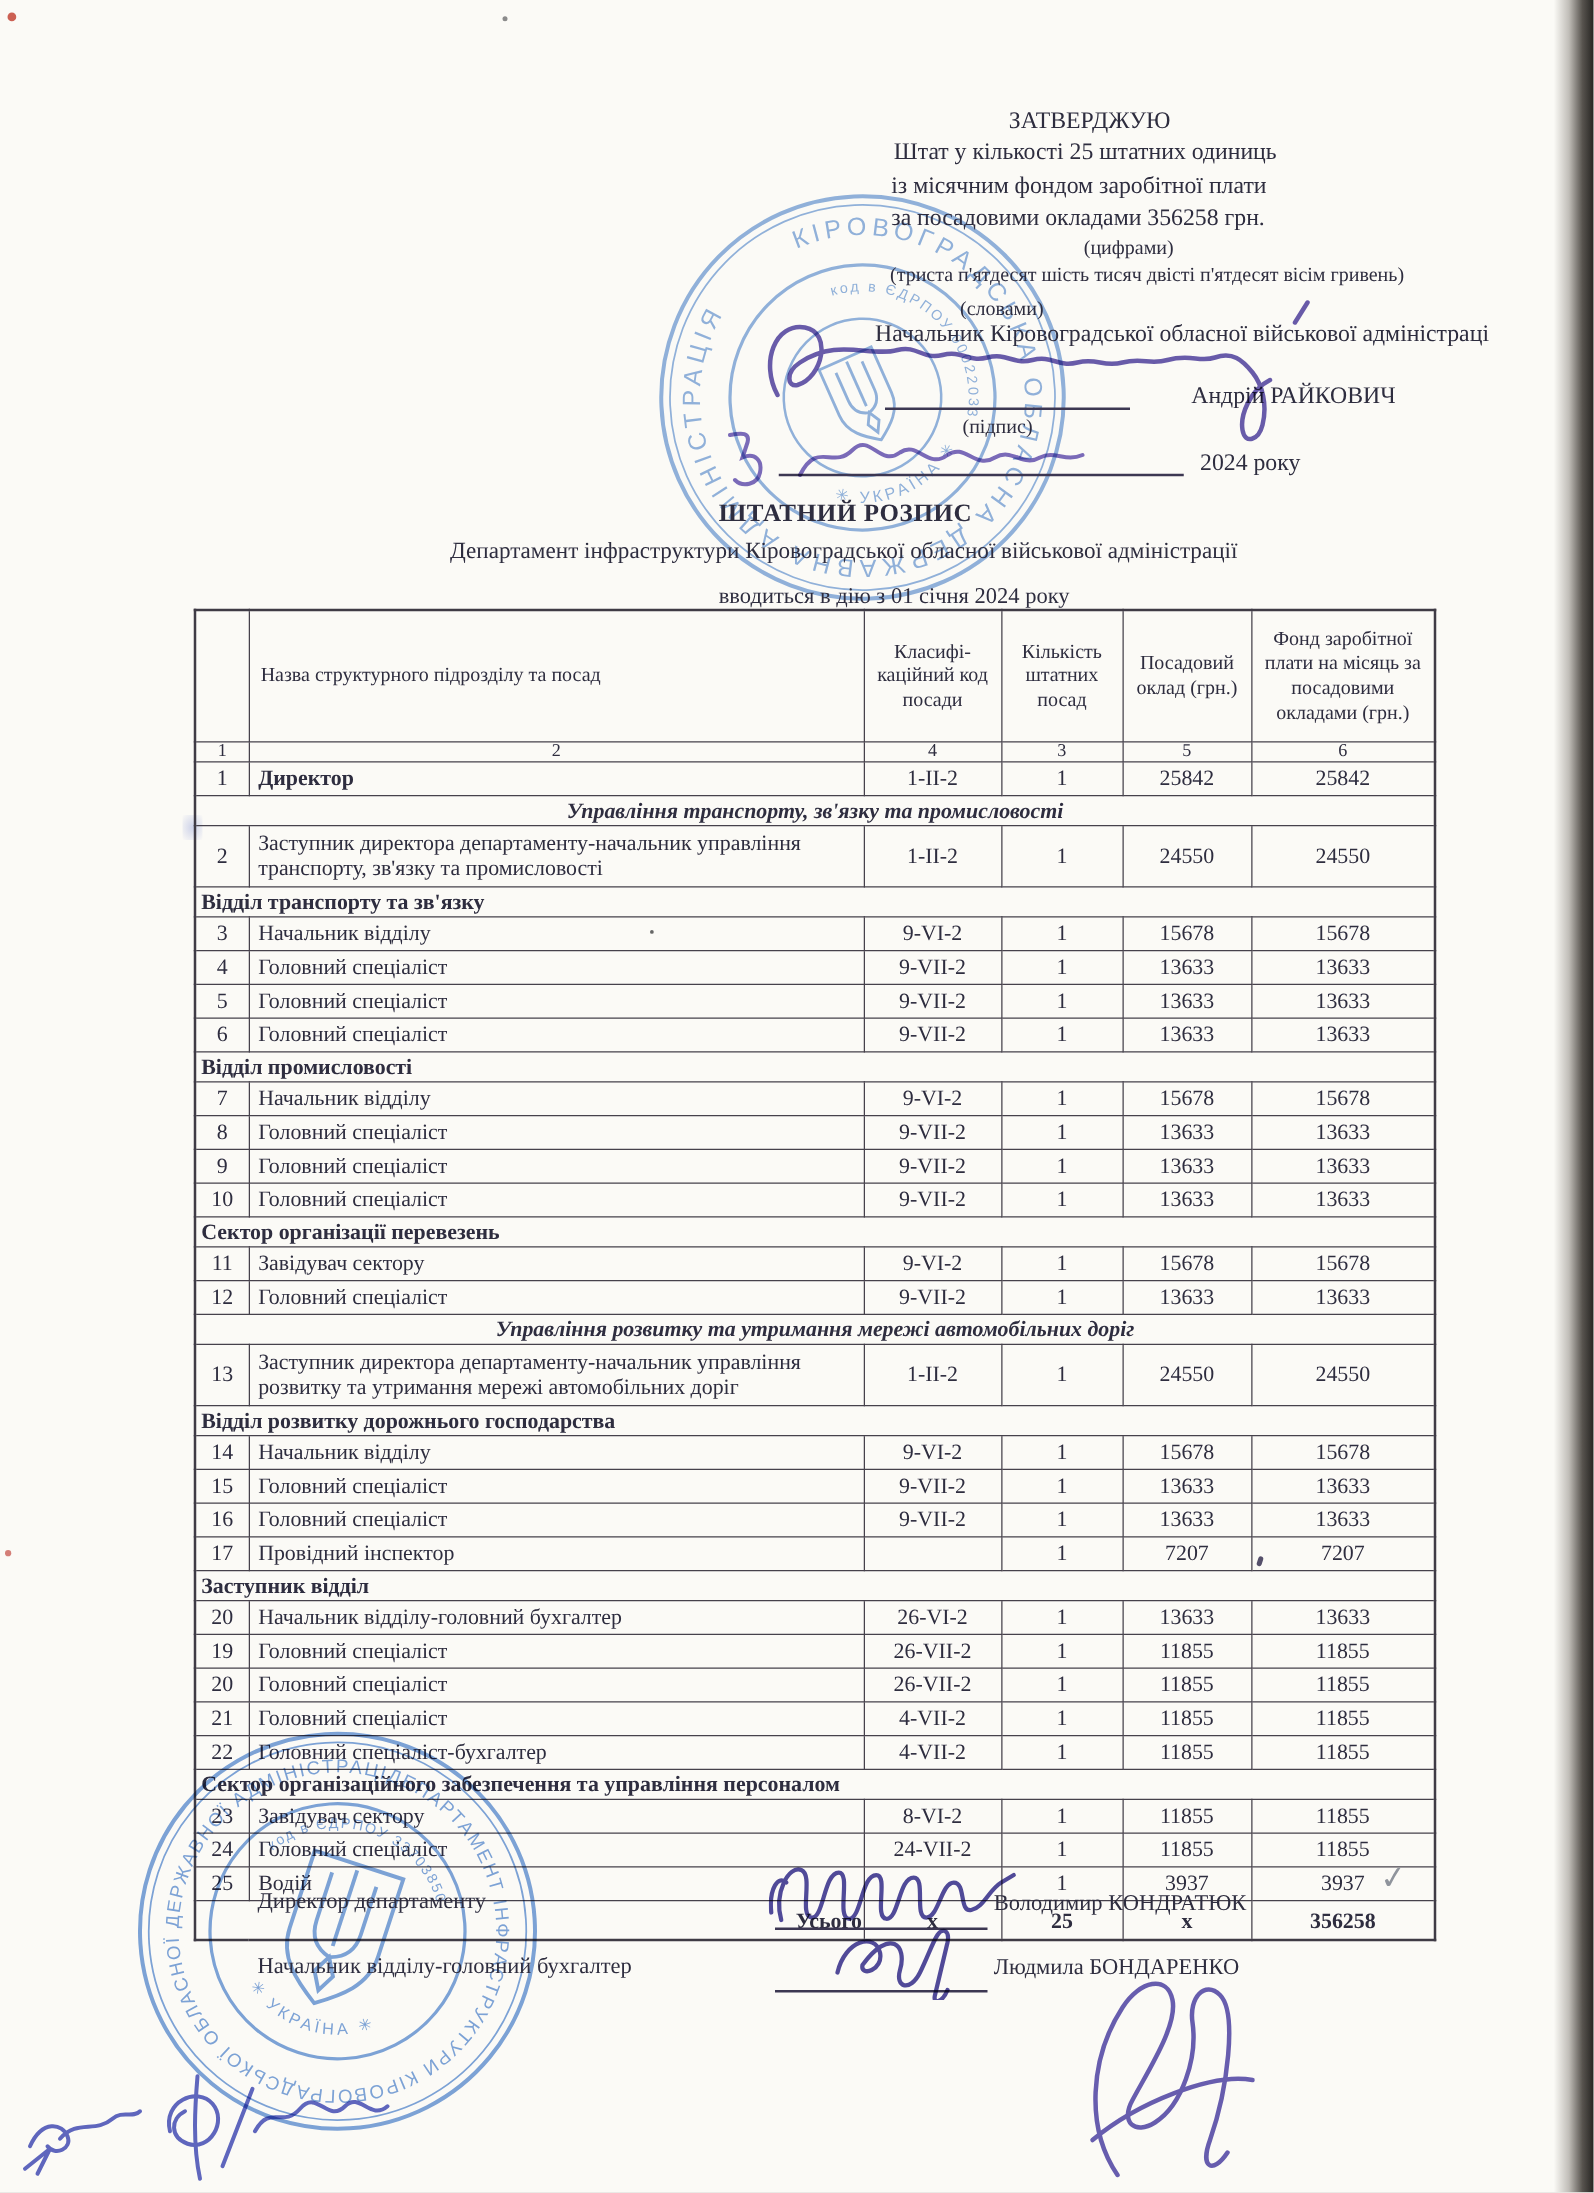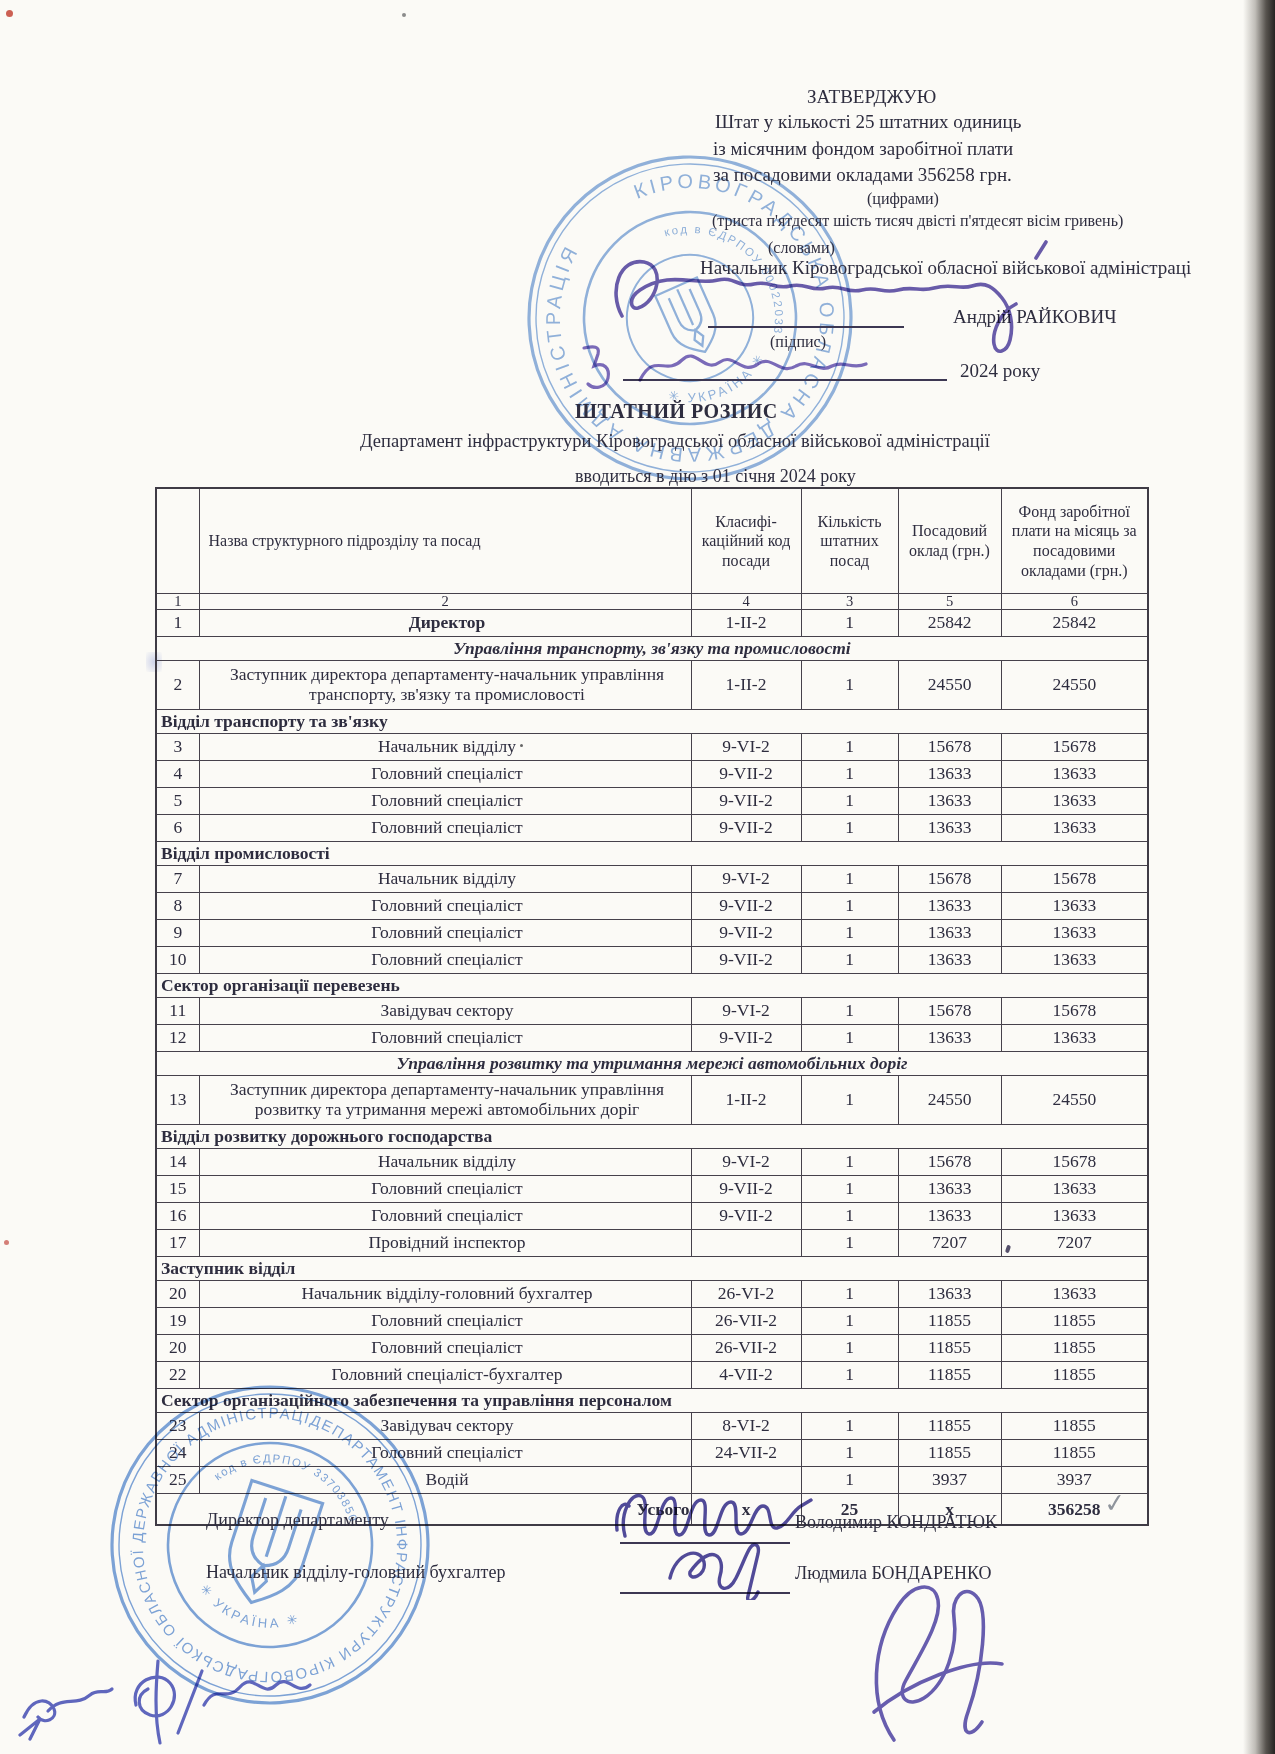--- a/index.html
+++ b/index.html
@@ -13,21 +13,21 @@
   .speck{position:absolute;border-radius:50%;}
   
   #staff-table{position:absolute;left:155px;top:487px;width:992px;border-collapse:collapse;
     table-layout:fixed;color:#2e2d3f;border:2.4px solid #3f3b45;}
   #staff-table td,#staff-table th{border:1.7px solid #46414b;overflow:hidden;}
   #staff-table th{font-weight:normal;font-size:16px;line-height:1.22;text-align:center;
     vertical-align:middle;padding:2px 3px;height:100px;}
   #staff-table th.name-h{text-align:left;padding-left:9px;}
   .numrow td{font-size:14.5px;text-align:center;height:15px;padding:0;line-height:1;}
   .prow td{height:24px;font-size:17.5px;text-align:center;padding:1px 3px;line-height:1.12;vertical-align:middle;}
-  .prow td.name{text-align:center;padding-left:7px;}
+  .prow td.name{text-align:left;padding-left:7px;}
   .prow.tall td{height:46px;}
   .b{font-weight:bold;}
   .secrow td{height:21px;font-size:17.5px;font-weight:bold;padding:1px 4px;line-height:1.05;}
   .section-center{text-align:center;font-style:italic;}
   .section-left{text-align:left;}
   .trow td{height:28px;font-weight:bold;font-size:17.5px;text-align:center;}
   .trow td.tot-label{text-align:right;padding-left:320px;}
   .uline{position:absolute;border-bottom:2px solid #3c3752;height:0;}
   svg.ink{position:absolute;mix-blend-mode:multiply;}
 </style>
@@ -307,20 +307,28 @@
         </tr>
         <tr class="prow">
           <td>20</td>
           <td class="name">Головний спеціаліст</td>
           <td>26-VII-2</td>
           <td>1</td>
           <td>11855</td>
           <td>11855</td>
         </tr>
         <tr class="prow">
+          <td>21</td>
+          <td class="name">Головний спеціаліст</td>
+          <td>4-VII-2</td>
+          <td>1</td>
+          <td>11855</td>
+          <td>11855</td>
+        </tr>
+        <tr class="prow">
           <td>22</td>
           <td class="name">Головний спеціаліст-бухгалтер</td>
           <td>4-VII-2</td>
           <td>1</td>
           <td>11855</td>
           <td>11855</td>
         </tr>
         <tr class="secrow">
           <td class="section-left" colspan="6">Сектор організаційного забезпечення та управління персоналом</td>
         </tr>

